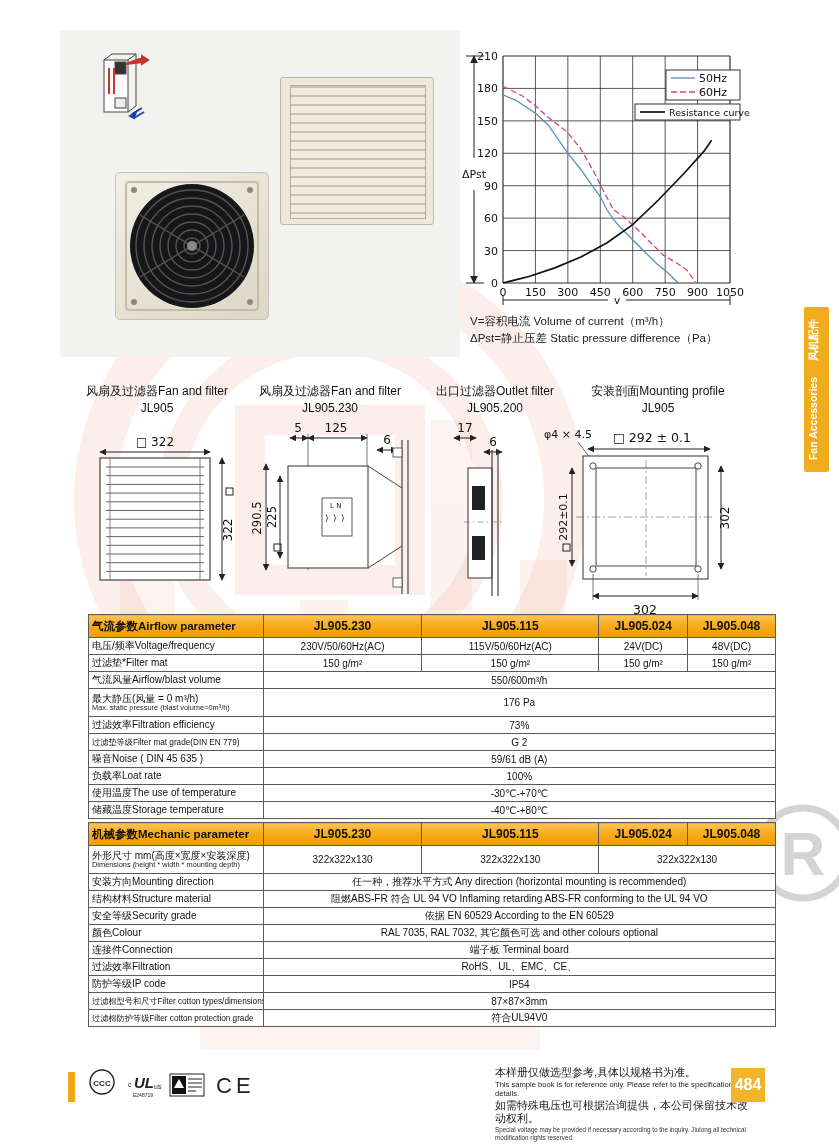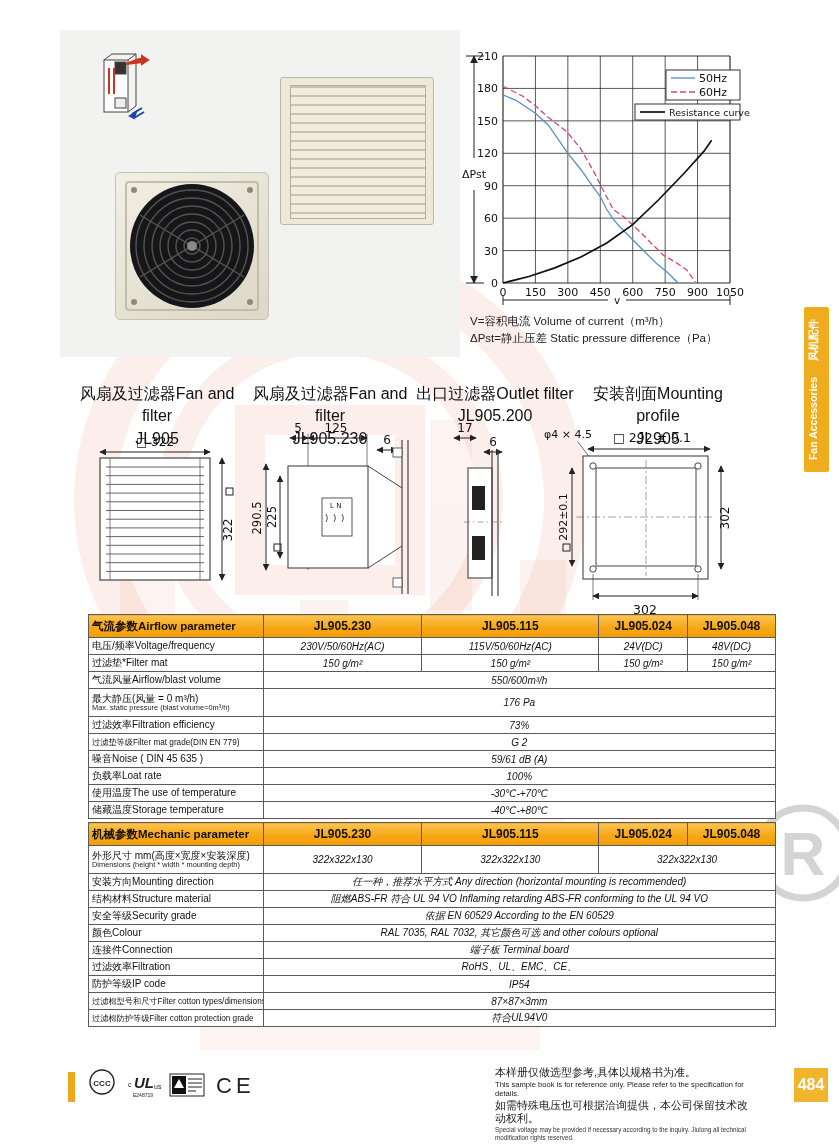--- a/index.html
+++ b/index.html
@@ -18,49 +18,49 @@
      background:repeating-linear-gradient(180deg,#c9c3ae 0px,#c9c3ae 2px,#f0ede0 2px,#f0ede0 9px);
      border:1px solid #b5b09c;}
 
   
   #perf-chart{left:458px;top:42px;}
   #perf-chart text{font-family:"DejaVu Sans","Liberation Sans",sans-serif;fill:#111;}
   .chart-note{left:470px;width:330px;font-size:11.5px;color:#222;}
 
   
   .sec-title{position:absolute;z-index:1;width:170px;top:383px;text-align:center;
-     font-size:16px;line-height:1.4;color:#111;}
+     font-size:12px;line-height:1.4;color:#111;}
 
   #drawings{left:60px;top:418px;}
   #drawings text{font-family:"DejaVu Sans","Liberation Sans",sans-serif;fill:#111;}
 
   
   .tbl-wrap{position:absolute;z-index:1;width:688px;left:88px;}
   #airflow-wrap{top:614px;} #mechanic-wrap{top:822px;}
   table.spec{width:100%;border-collapse:collapse;table-layout:fixed;background:#fff;border:1.4px solid #3a3a3a;}
   table.spec th,table.spec td{border:1px solid #5a5a5a;padding:0 3px;overflow:hidden;white-space:nowrap;}
   table.spec tr{height:17px;} table.spec tr.tall{height:28px;} table.spec tr.head{height:23px;}
   th.hl{background:linear-gradient(180deg,#fcc452 0%,#f7a715 55%,#f39d06 100%);
      font-size:11.5px;text-align:left;padding-left:8px;font-weight:bold;color:#151005;border-color:#c98c00;}
   th.hm{background:linear-gradient(180deg,#fcc452 0%,#f7a715 55%,#f39d06 100%);
      font-size:12px;text-align:center;font-weight:bold;color:#151005;border-color:#c98c00;border-left:1px solid #ffd98f;}
   td.lbl{font-size:10px;text-align:left;padding-left:6px;}
   td.lbl.sm{font-size:8.2px;}
   td.lbl .sub{font-size:7.4px;color:#222;line-height:1.1;}
   td.lbl .m{line-height:1.15;}
-  td.val{font-size:10px;text-align:center;font-style:italic;}
+  td.val{font-size:10px;text-align:center;}
 
   
   #left-bar{left:68px;top:1072px;width:7px;height:30px;background:#f2a71b;}
   #certs{left:86px;top:1066px;width:200px;height:42px;}
   #foot-notes{left:495px;top:1066px;width:255px;color:#222;}
   #foot-notes .n1,#foot-notes .n3{font-size:11px;line-height:1.25;}
   #foot-notes .n2{font-size:7.6px;line-height:1.25;}
   #foot-notes .n4{font-size:6.3px;line-height:1.3;color:#333;}
-  #page-badge{left:794px;top:1068px;width:34px;height:34px;background:#f2b42d;color:#fff;
+  #page-badge{left:731px;top:1068px;width:34px;height:34px;background:#f2b42d;color:#fff;
      font-size:16px;font-weight:bold;display:flex;align-items:center;justify-content:center;}
 
   
   #side-tab{left:804px;top:307px;width:25px;height:165px;background:#efad1d;border-radius:2px;}
   #side-tab-text{position:absolute;z-index:2;left:716px;top:380px;width:200px;height:19px;
      transform:rotate(-90deg);text-align:center;font-size:10.5px;font-weight:bold;color:#fff;white-space:nowrap;}
   #side-tab-text .gap{margin-left:16px;}
 
   #registered{left:745px;top:795px;width:120px;height:120px;z-index:0;}
 </style>

